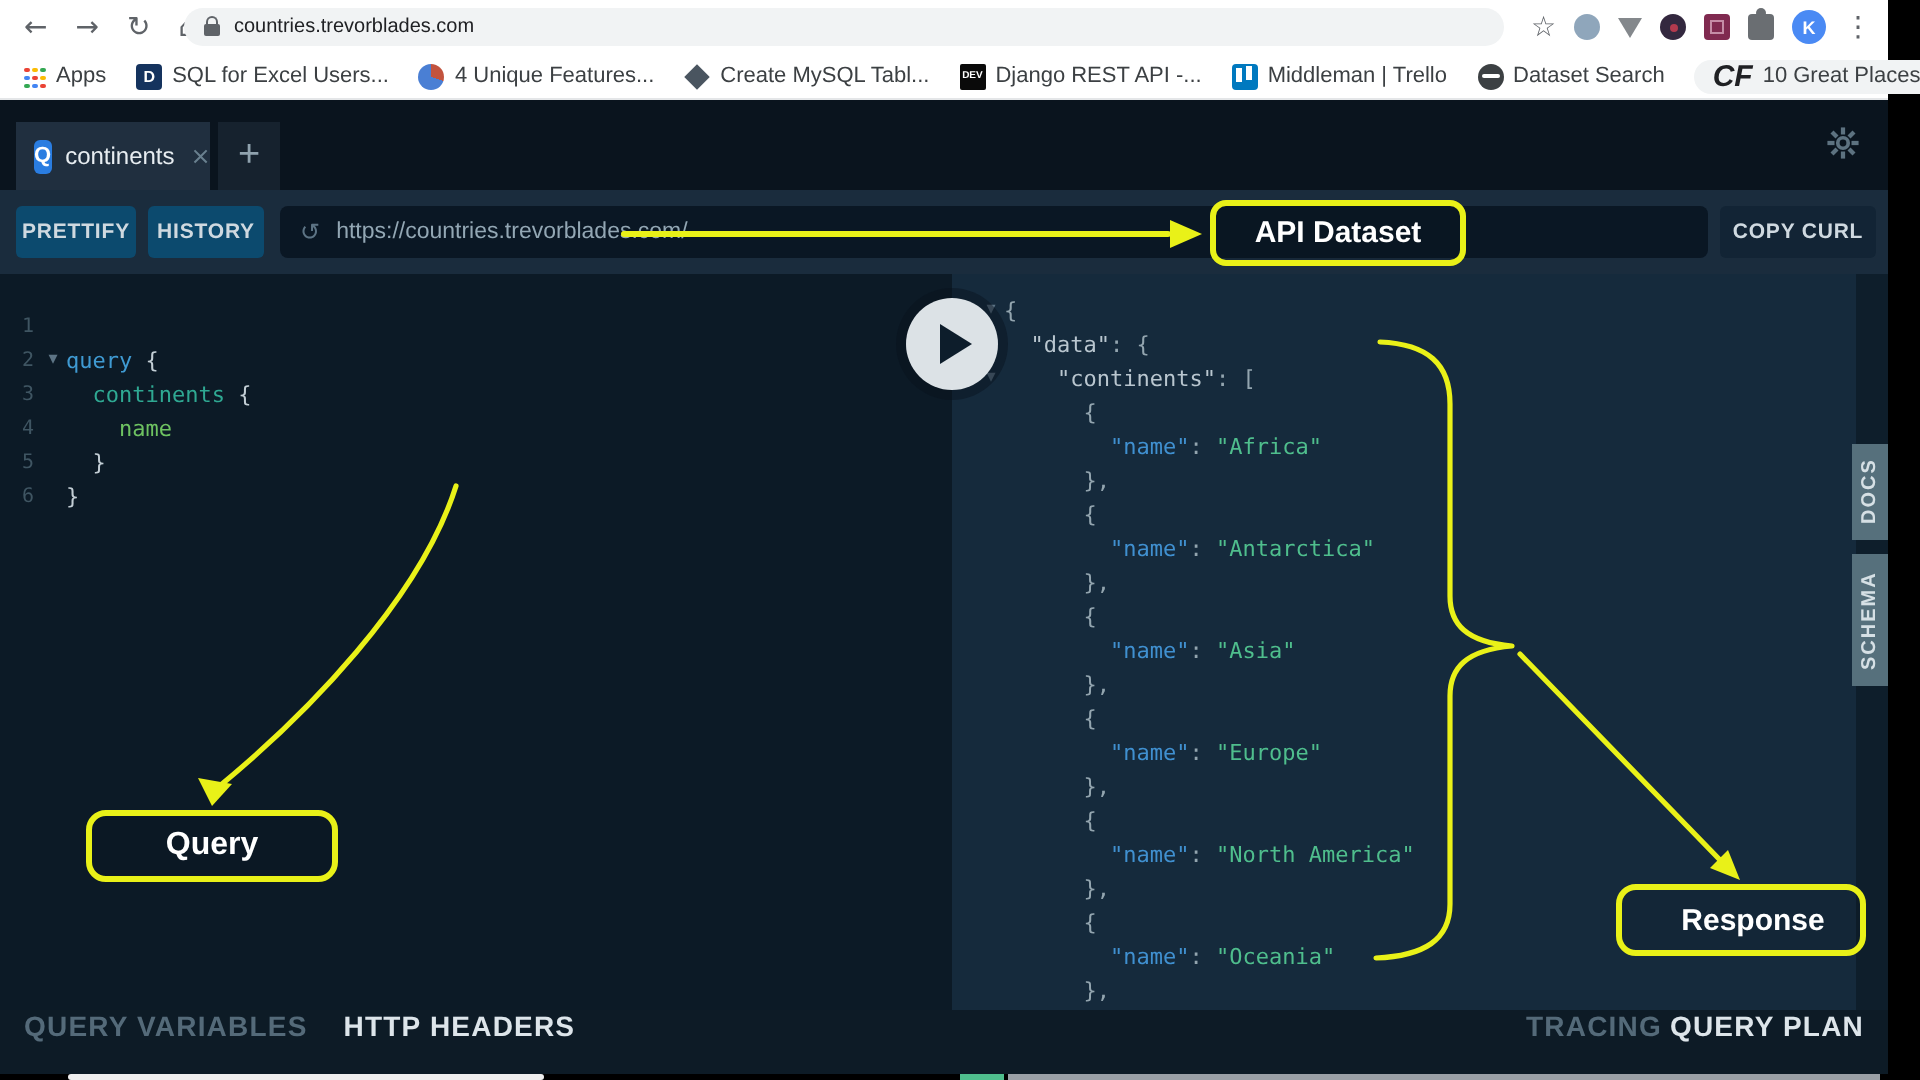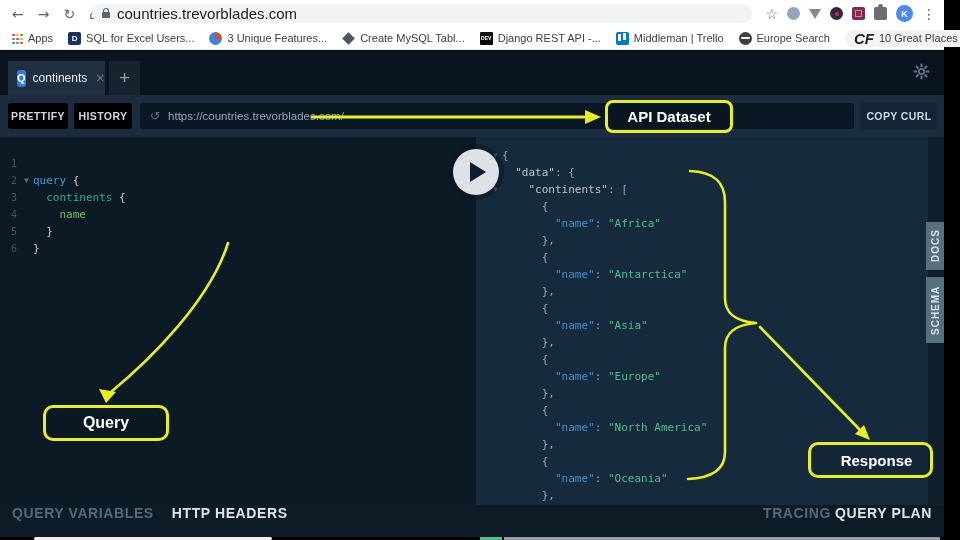--- a/index.html
+++ b/index.html
@@ -10,21 +10,21 @@
   
   .chrome{position:absolute;left:0;top:0;width:944px;height:50px;background:#fff;}
   .nav-row{position:absolute;left:0;top:0;width:944px;height:27px;display:flex;align-items:center;}
   .navic{color:#5f6368;font-size:14px;line-height:1;}
   .nav-left{display:flex;align-items:center;gap:14px;padding-left:12px;}
   .omnibox{position:absolute;left:92px;top:4px;width:660px;height:19px;background:#f1f3f4;
            border-radius:10px;display:flex;align-items:center;gap:7px;padding-left:10px;box-sizing:border-box;}
   .lock{width:8px;height:6px;background:#5f6368;border-radius:1px;position:relative;margin-top:3px;}
   .lock::before{content:'';position:absolute;left:1px;top:-4px;width:6px;height:5px;
                 border:1.2px solid #5f6368;border-bottom:none;border-radius:3px 3px 0 0;box-sizing:border-box;}
-  .url{font-size:15px;color:#202124;}
+  .url{font-size:10px;color:#202124;}
   .chrome-actions{position:absolute;right:8px;top:0;height:27px;display:flex;align-items:center;gap:9px;}
   .ext{width:13px;height:13px;display:inline-block;position:relative;}
   .ext1{border-radius:50%;background:#8fa6bb;}
   .ext2{width:0;height:0;border-left:6px solid transparent;border-right:6px solid transparent;border-top:10px solid #84888c;}
   .ext3{border-radius:50%;background:#33283f;}
   .ext3::before{content:'';position:absolute;left:4.5px;top:4.5px;width:4px;height:4px;border-radius:50%;background:#b33a4e;}
   .ext4{border-radius:2px;background:#802a50;}
   .ext4::before{content:'';position:absolute;left:3px;top:3px;width:7px;height:7px;border:1px solid #c58ca6;box-sizing:border-box;}
   .ext5{border-radius:2px;background:#6a6e72;}
   .ext5::before{content:'';position:absolute;left:4px;top:-3px;width:5px;height:5px;border-radius:50%;background:#6a6e72;}
@@ -57,21 +57,21 @@
            display:flex;align-items:center;gap:7px;padding-left:9px;box-sizing:border-box;}
   .qbadge{width:17px;height:17px;background:#2a7de1;border-radius:3px;color:#fff;font-weight:bold;font-size:11px;
           display:flex;align-items:center;justify-content:center;}
   .tab-title{color:#e7edf1;font-size:12px;}
   .tab-close{color:#69808f;font-size:12px;margin-left:1px;}
   .newtab{position:absolute;left:109px;bottom:0;width:31px;height:34px;background:#16222e;color:#8fa2ae;
           font-size:19px;display:flex;align-items:center;justify-content:center;}
   .gear{position:absolute;right:14px;top:13px;}
 
   .toolbar{position:absolute;left:0;top:45px;width:944px;height:42px;background:#1a2c3d;}
-  .tbtn{position:absolute;top:8px;height:26px;background:#000000;border-radius:3px;color:#cfd9e0;
+  .tbtn{position:absolute;top:8px;height:26px;background:#0c4a6e;border-radius:3px;color:#cfd9e0;
         font-size:10.5px;font-weight:bold;letter-spacing:.4px;display:flex;align-items:center;justify-content:center;}
   #btn-prettify{left:8px;width:60px;}
   #btn-history{left:74px;width:58px;}
   .endpoint{position:absolute;left:140px;top:8px;width:714px;height:26px;background:#0a1724;border-radius:4px;
             display:flex;align-items:center;gap:8px;padding-left:10px;box-sizing:border-box;}
   .reload-ic{color:#5d7485;font-size:12px;}
   .endpoint-url{color:#93a7b4;font-size:11.5px;}
   #btn-copycurl{left:860px;width:78px;background:#122435;}
 
   .editor-pane{position:absolute;left:0;top:87px;width:476px;height:368px;background:#0c1a26;overflow:hidden;}
@@ -150,37 +150,37 @@
           <div class="bm-item">
             <span class="favicon fav-apps-grid"></span>
             <span class="bm-label">Apps</span>
           </div>
           <div class="bm-item">
             <span class="favicon fav-d-badge">D</span>
             <span class="bm-label">SQL for Excel Users...</span>
           </div>
           <div class="bm-item">
             <span class="favicon fav-swirl"></span>
-            <span class="bm-label">3 Unique Features...</span>
+            <span class="bm-label">4 Unique Features...</span>
           </div>
           <div class="bm-item">
             <span class="favicon fav-diamond"></span>
             <span class="bm-label">Create MySQL Tabl...</span>
           </div>
           <div class="bm-item">
             <span class="favicon fav-dev-badge">DEV</span>
             <span class="bm-label">Django REST API -...</span>
           </div>
           <div class="bm-item">
             <span class="favicon fav-trello"></span>
             <span class="bm-label">Middleman | Trello</span>
           </div>
           <div class="bm-item">
             <span class="favicon fav-globe"></span>
-            <span class="bm-label">Europe Search</span>
+            <span class="bm-label">Dataset Search</span>
           </div>
           <div class="bm-item pill">
             <span class="favicon fav-cf">CF</span>
             <span class="bm-label">10 Great Places to F...</span>
           </div>
         </div>
 
     </div>
   </div>
 

